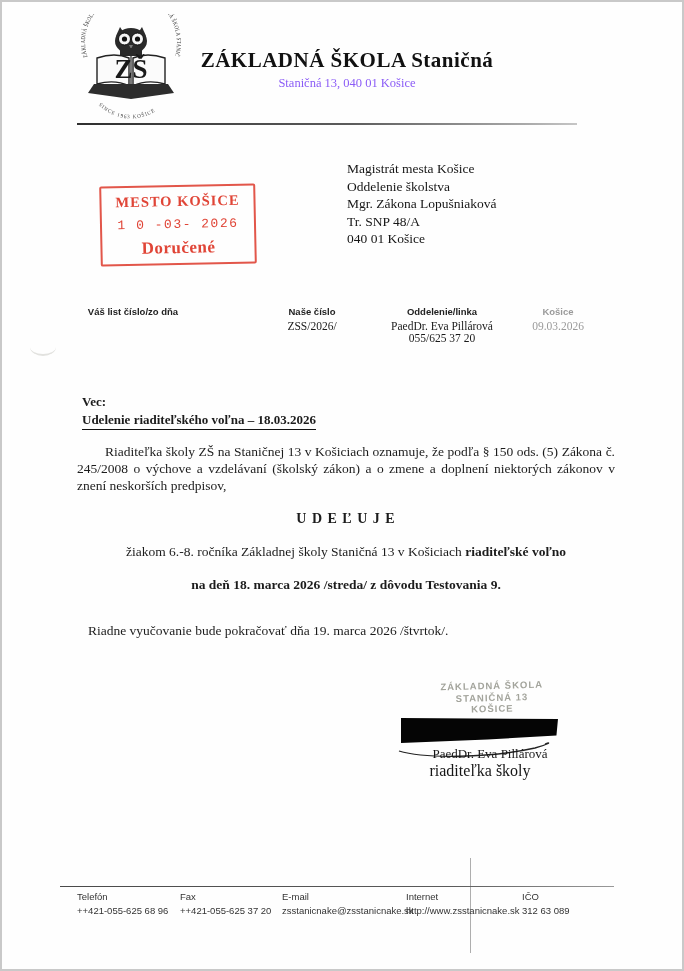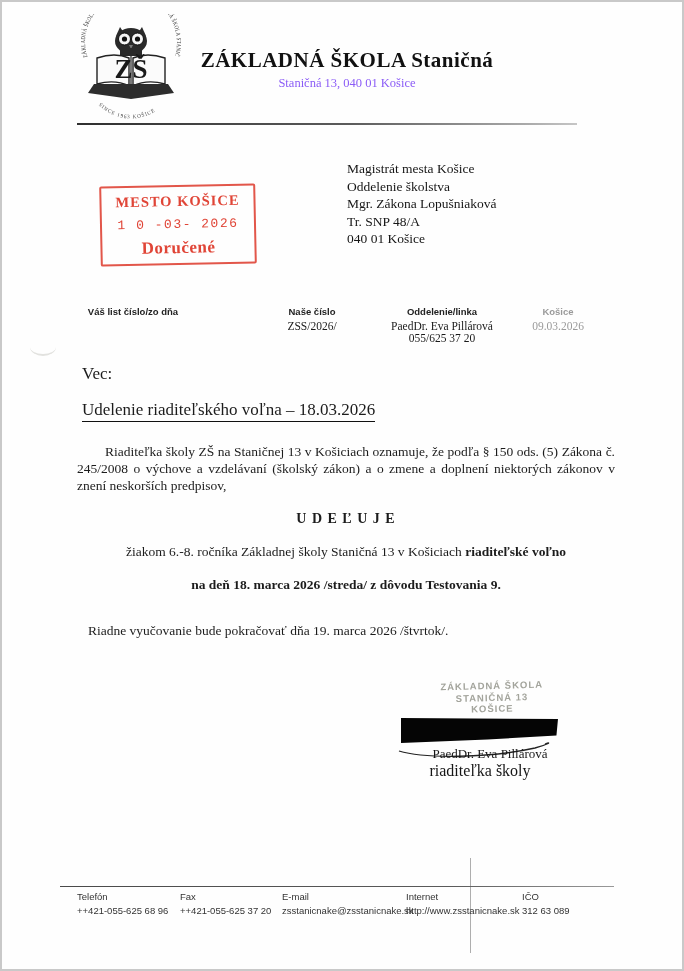--- a/index.html
+++ b/index.html
@@ -40,22 +40,22 @@
   
   .ref-col { position: absolute; top: 304px; text-align: center; }
   .ref-label { font-family: "Liberation Sans", sans-serif; font-size: 9.5px; font-weight: bold; color: #222; }
   .ref-value { font-size: 11.5px; margin-top: 3px; color: #1a1a1a; }
   .ref-col.c1 { left: 75px;  width: 112px; }
   .ref-col.c2 { left: 254px; width: 112px; }
   .ref-col.c3 { left: 372px; width: 136px; }
   .ref-col.c4 { left: 508px; width: 96px; }
   .ref-col.c4 .ref-label, .ref-col.c4 .ref-value { color: #9a9a9a; }
   
-  .vec { position: absolute; left: 80px; top: 362px; font-size: 17px; font-weight: normal; }
-  .vec-title { margin-top: 16px; border-bottom: 1.5px solid #111; padding-bottom: 1px; display: inline-block; }
+  .vec { position: absolute; left: 80px; top: 392px; font-size: 13px; font-weight: bold; }
+  .vec-title { margin-top: 2px; border-bottom: 1.5px solid #111; padding-bottom: 1px; display: inline-block; }
   
   .para1 {
     position: absolute; left: 75px; top: 442px; width: 538px;
     font-size: 13.5px; line-height: 16.8px; text-indent: 28px; text-align: justify;
   }
   .grants { position: absolute; left: 75px; top: 509px; width: 538px; text-align: center; font-size: 14px; font-weight: bold; letter-spacing: 1px; }
   .grant-line { position: absolute; left: 75px; top: 542px; width: 538px; text-align: center; font-size: 13.5px; }
   .grant-line .bold { font-weight: bold; }
   .date-line { position: absolute; left: 75px; top: 575px; width: 538px; text-align: center; font-size: 13.5px; font-weight: bold; }
   .closing { position: absolute; left: 86px; top: 621px; font-size: 13.5px; }

